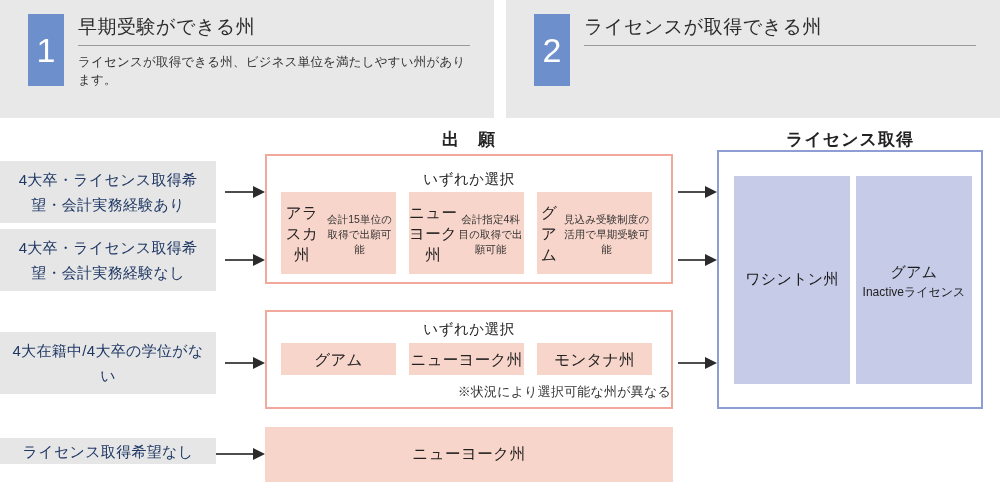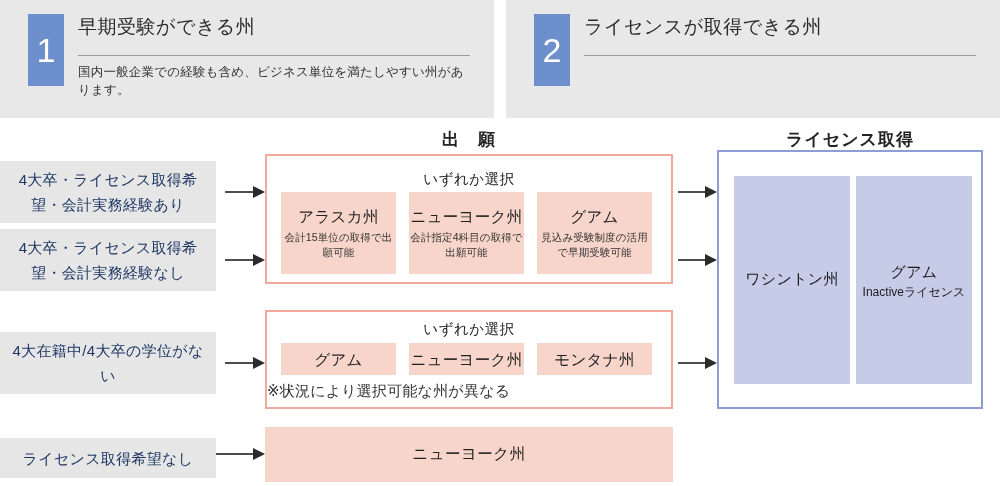--- a/index.html
+++ b/index.html
@@ -21,21 +21,21 @@
   .banner.two{left:506px;width:494px;}
   .banner-inner{position:absolute;left:28px;top:14px;right:24px;bottom:18px;display:flex;}
   .num-badge{
     width:36px;height:72px;background:#6d8fcc;color:#ffffff;
     font-size:34px;line-height:72px;text-align:center;
     flex:0 0 auto;font-family:"Liberation Sans",sans-serif;
   }
   .banner-text{margin-left:14px;flex:1 1 auto;}
   .banner-title{
     font-size:19px;color:#2b2b2b;line-height:26px;
-    padding-bottom:15px;border-bottom:1px solid #9a9a9a;
+    padding-bottom:5px;border-bottom:1px solid #9a9a9a;
     letter-spacing:0.5px;
   }
   .banner-desc{
     font-size:12.5px;color:#333333;line-height:18px;margin-top:7px;
     letter-spacing:0.2px;
   }
 
   
   .sec-title{
     position:absolute;font-size:17px;font-weight:bold;color:#222222;
@@ -47,44 +47,44 @@
   
   .cond{
     position:absolute;left:0;width:216px;background:#e6e6e6;
     color:#1f3864;font-size:15px;line-height:25px;text-align:center;
     display:flex;align-items:center;justify-content:center;
     letter-spacing:0.3px;box-sizing:border-box;padding:4px 6px;
   }
   .cond-1{top:161px;height:62px;}
   .cond-2{top:229px;height:62px;}
   .cond-3{top:332px;height:62px;}
-  .cond-4{top:438px;height:40px;}
+  .cond-4{top:438px;height:26px;}
 
   
   .group{
     position:absolute;border:2px solid #f0a99a;background:#ffffff;
     box-sizing:border-box;
   }
   .group-1{left:265px;top:154px;width:408px;height:130px;}
   .group-2{left:265px;top:310px;width:408px;height:99px;}
   .group-head{
     position:absolute;left:0;right:0;text-align:center;
     font-size:14.5px;color:#222222;letter-spacing:0.5px;
   }
   .group-1 .group-head{top:14px;}
   .group-2 .group-head{top:8px;}
   .group-note{
-    position:absolute;left:0;right:0;bottom:6px;text-align:left;
-    font-size:15px;color:#333333;letter-spacing:0.2px;
+    position:absolute;left:0;right:0;bottom:6px;text-align:right;
+    font-size:13px;color:#333333;letter-spacing:0.2px;font-family:Liberation Mono, monospace;
   }
 
   
   .card{
     position:absolute;background:#f8d5ca;box-sizing:border-box;
-    display:flex;flex-direction:column;align-items:center;justify-content:center;
+    display:flex;flex-direction:row;align-items:center;justify-content:center;
     text-align:center;
   }
   .card-title{font-size:15.5px;color:#222222;line-height:21px;letter-spacing:0.3px;}
   .card-sub{font-size:10.5px;color:#333333;line-height:15px;margin-top:3px;letter-spacing:0.1px;}
 
   .g1c{top:192px;height:82px;width:115px;}
   .g1c1{left:281px;}
   .g1c2{left:409px;}
   .g1c3{left:537px;}
 
@@ -129,21 +129,21 @@
 </head>
 <body>
 
 <div class="canvas">
 
   <div class="banner one">
     <div class="banner-inner">
       <div class="num-badge">1</div>
       <div class="banner-text">
         <div class="banner-title">早期受験ができる州</div>
-        <div class="banner-desc">国内一般企業での経験も含め、ビジネス単位を満たしやすい州があります。</div>
+        <div class="banner-desc">ライセンスが取得できる州、ビジネス単位を満たしやすい州があります。</div>
       </div>
     </div>
   </div>
 
   <div class="banner two">
     <div class="banner-inner">
       <div class="num-badge">2</div>
       <div class="banner-text">
         <div class="banner-title">ライセンスが取得できる州</div>
       </div>

